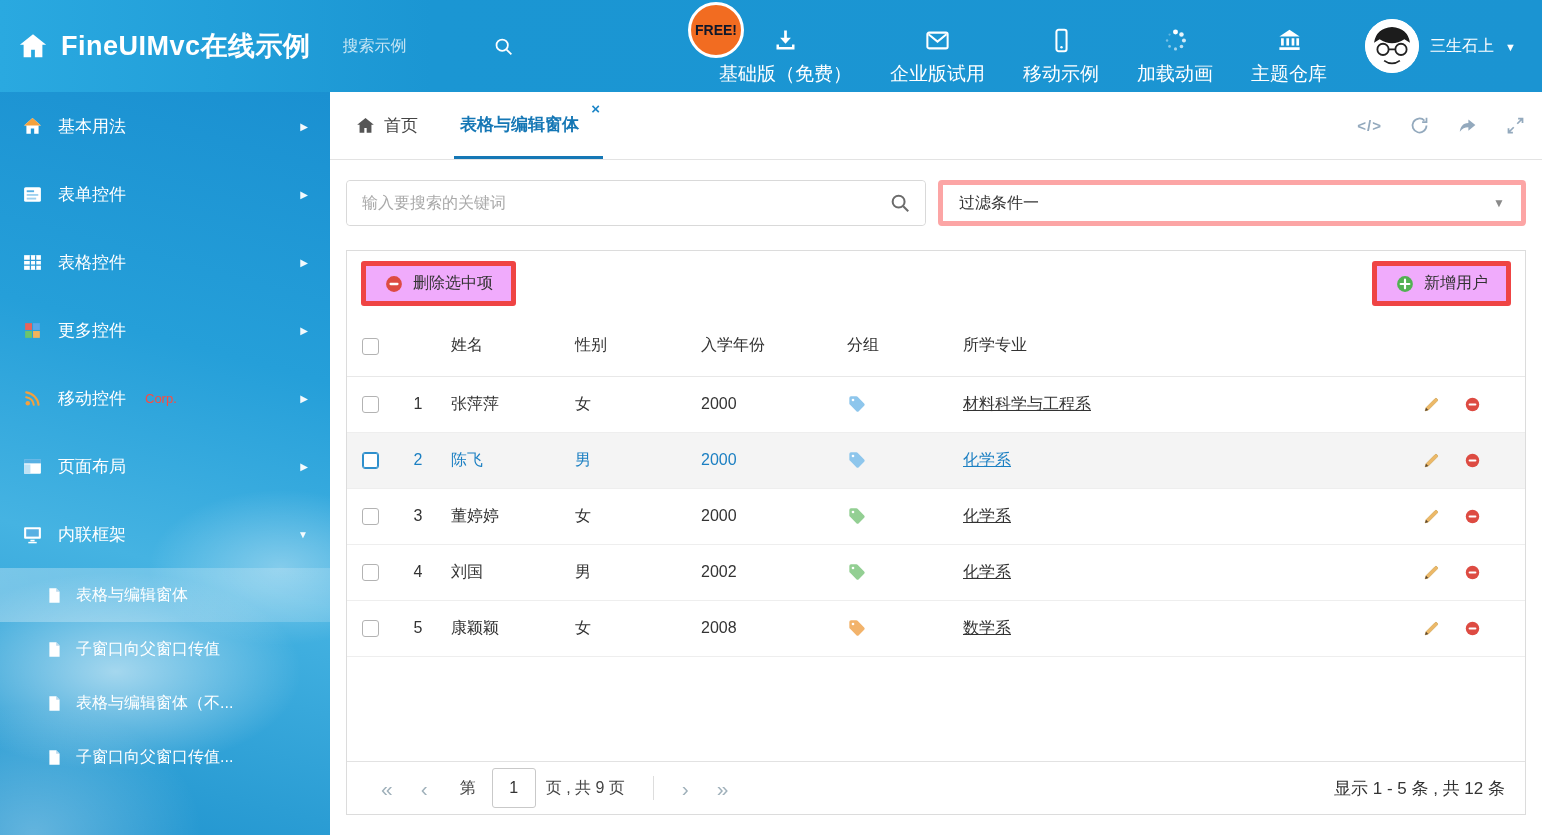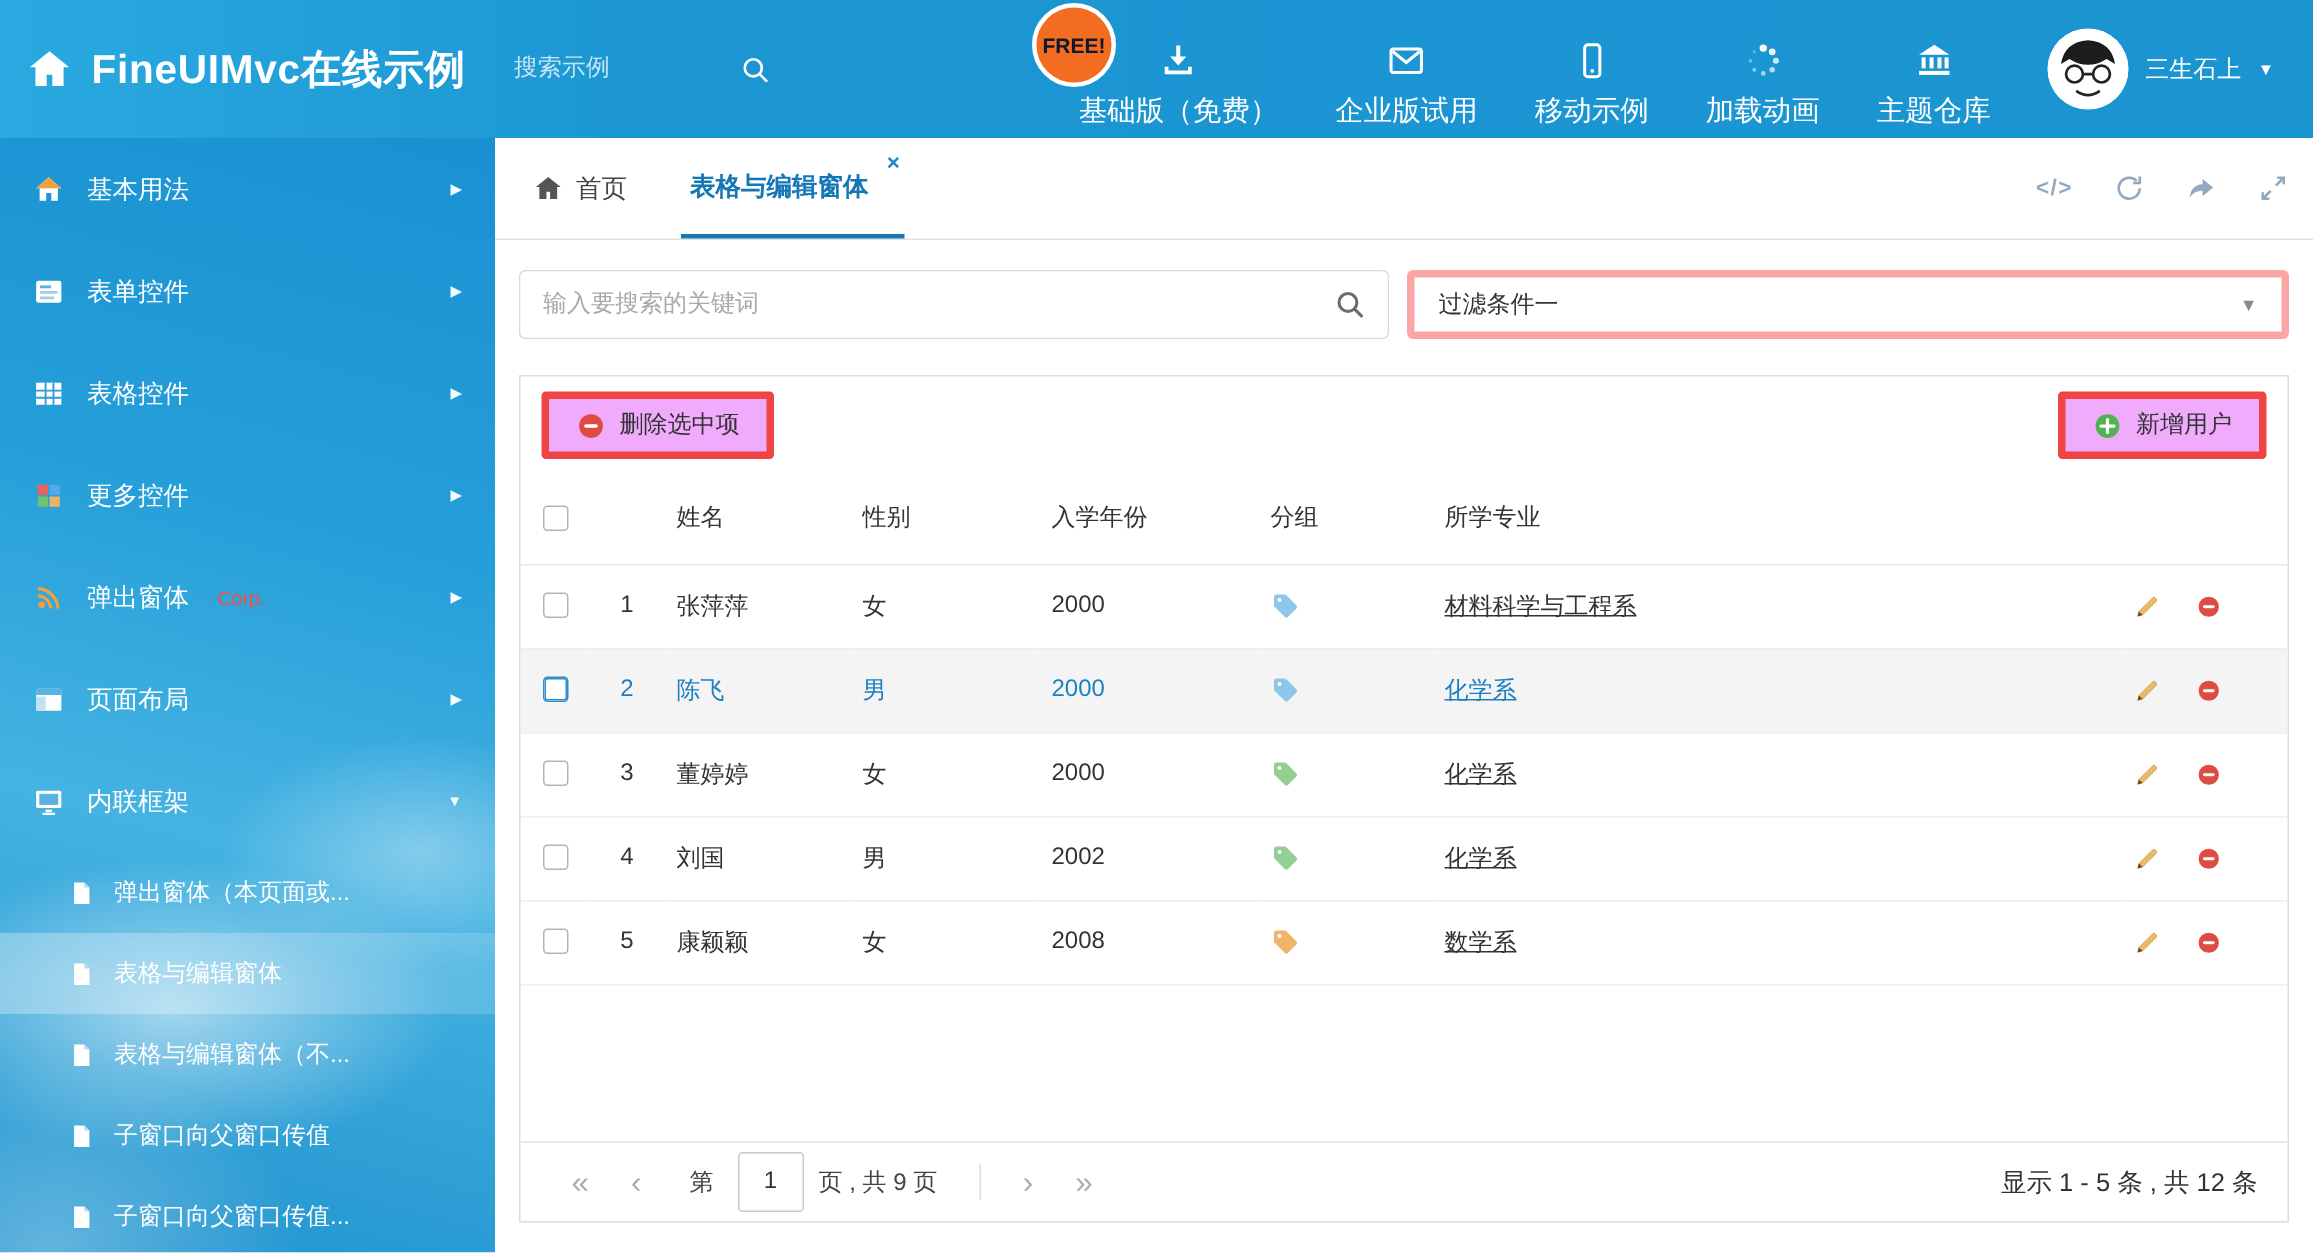--- a/index.html
+++ b/index.html
@@ -231,21 +231,21 @@
           <rect x="10.5" y="10.5" width="6.5" height="6.5" fill="#f2b35c"></rect>
         </svg>
       <span>更多控件</span>
       <span class="side-chevron">▶</span>
     </div>
     <div class="side-item">
       <svg viewBox="0 0 20 20">
           <circle cx="5.5" cy="14.5" r="2.1" fill="#f5a03c"></circle>
           <path d="M4 8.8a8.5 8.5 0 0 1 7.2 7.2M4 4.2a13.5 13.5 0 0 1 11.8 11.8" stroke="#f5a03c" stroke-width="2" fill="none" stroke-linecap="round"></path>
         </svg>
-      <span>弹出窗体</span>
+      <span>移动控件</span>
       <span class="corp-badge">Corp.</span>
       <span class="side-chevron">▶</span>
     </div>
     <div class="side-item">
       <svg viewBox="0 0 20 20">
           <rect x="2" y="3" width="16" height="14" rx="1" fill="#fff"></rect>
           <rect x="2" y="3" width="16" height="4" fill="#58b0e3"></rect>
           <rect x="2" y="8" width="6" height="9" fill="#bfe2f5"></rect>
         </svg>
       <span>页面布局</span>
@@ -255,47 +255,40 @@
       <svg viewBox="0 0 20 20">
           <rect x="2" y="3" width="16" height="11" rx="1" fill="#fff"></rect>
           <rect x="4" y="5" width="12" height="7" fill="#58b0e3"></rect>
           <rect x="8" y="15" width="4" height="1.6" fill="#fff"></rect>
           <rect x="6" y="17" width="8" height="1.4" fill="#fff"></rect>
         </svg>
       <span>内联框架</span>
       <span class="side-chevron">▼</span>
     </div>
 
-    <div class="side-subitem">
+    <div class="side-subitem active">
       <svg viewBox="0 0 20 20">
           <path d="M4 1.5h8l4 4v13H4z" fill="#fff"></path>
           <path d="M12 1.5v4h4z" fill="#bcd9ec"></path>
         </svg>
-      <span>弹出窗体（本页面或...</span>
-    </div>
-    <div class="side-subitem active">
+      <span>表格与编辑窗体</span>
+    </div>
+    <div class="side-subitem">
       <svg viewBox="0 0 20 20">
           <path d="M4 1.5h8l4 4v13H4z" fill="#fff"></path>
           <path d="M12 1.5v4h4z" fill="#bcd9ec"></path>
         </svg>
-      <span>表格与编辑窗体</span>
+      <span>子窗口向父窗口传值</span>
     </div>
     <div class="side-subitem">
       <svg viewBox="0 0 20 20">
           <path d="M4 1.5h8l4 4v13H4z" fill="#fff"></path>
           <path d="M12 1.5v4h4z" fill="#bcd9ec"></path>
         </svg>
       <span>表格与编辑窗体（不...</span>
-    </div>
-    <div class="side-subitem">
-      <svg viewBox="0 0 20 20">
-          <path d="M4 1.5h8l4 4v13H4z" fill="#fff"></path>
-          <path d="M12 1.5v4h4z" fill="#bcd9ec"></path>
-        </svg>
-      <span>子窗口向父窗口传值</span>
     </div>
     <div class="side-subitem">
       <svg viewBox="0 0 20 20">
           <path d="M4 1.5h8l4 4v13H4z" fill="#fff"></path>
           <path d="M12 1.5v4h4z" fill="#bcd9ec"></path>
         </svg>
       <span>子窗口向父窗口传值...</span>
     </div>
   </aside>
 

